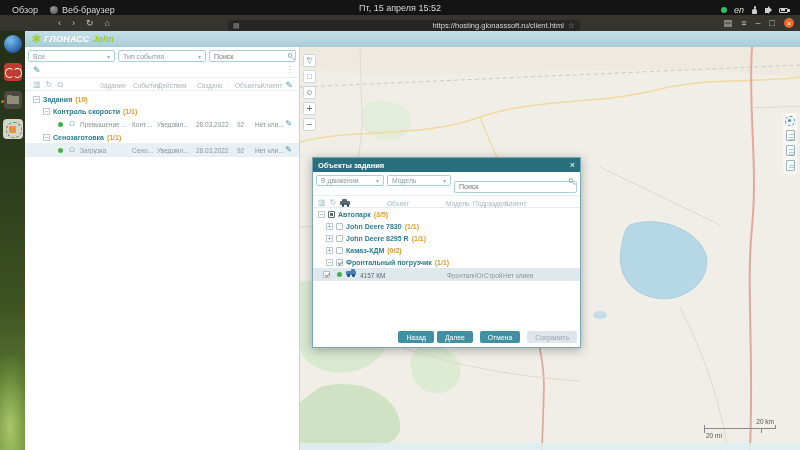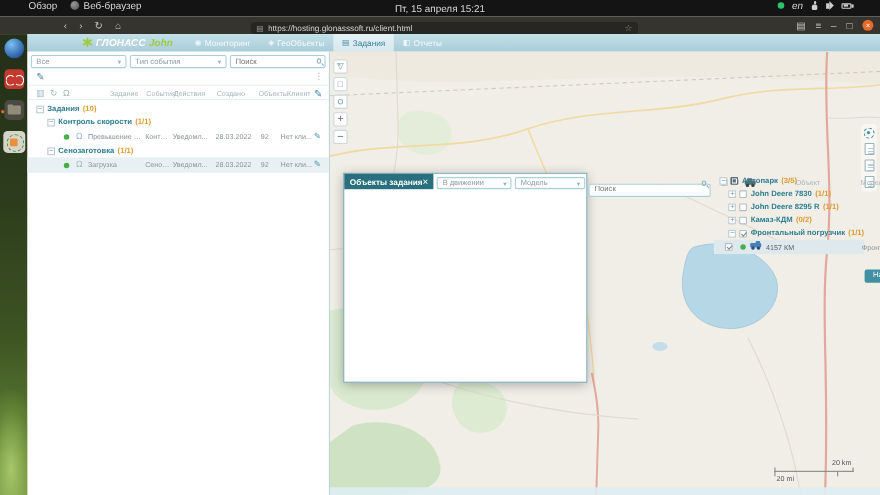--- a/index.html
+++ b/index.html
@@ -2,21 +2,21 @@
 <html><head>
 <meta charset="utf-8">
 <style>
   * { margin:0; padding:0; box-sizing:border-box; }
   html,body { width:800px; height:450px; overflow:hidden; }
   body { font-family:"Liberation Sans", sans-serif; background:#fff; position:relative; }
   .screen { position:absolute; inset:0; width:800px; height:450px; overflow:hidden; }
 
   
   .sysbar { position:absolute; left:0; top:0; width:800px; height:15px; background:#141414;
-            display:flex; align-items:flex-start; padding:0 26px; color:#d8d8d8; font-size:9px; }
+            display:flex; align-items:flex-end; padding:0 12px; color:#d8d8d8; font-size:9px; }
   .sys-left { display:flex; align-items:center; gap:12px; }
   .app-ind { display:flex; align-items:center; gap:4px; }
   .app-dot { width:8px; height:8px; border-radius:50%; background:radial-gradient(circle at 35% 35%, #9a9a9a, #4d4d4d); }
   .sys-clock { position:absolute; left:50%; top:0; height:15px; display:flex; align-items:center; transform:translateX(-50%); }
   .sys-right { margin-left:auto; display:flex; align-items:center; gap:7px;font-style:italic; }
   .dot-green { width:6px; height:6px; border-radius:50%; background:#2dc36a; }
   .a11y { width:7px; height:8px; position:relative; }
   .a11y::before { content:""; position:absolute; top:0; left:2.5px; width:2.5px; height:2.5px; border-radius:50%; background:#cfcfcf; }
   .a11y::after { content:""; position:absolute; top:3px; left:1px; width:5px; height:4.5px; border-radius:2px 2px 1px 1px; background:#cfcfcf; }
   .spk { width:3px; height:5px; background:#cfcfcf; position:relative; margin-right:4px; }
@@ -26,21 +26,21 @@
   .bat::before { content:""; position:absolute; inset:0.5px; right:2px; background:#cfcfcf; }
   .bat::after { content:""; position:absolute; right:-2.5px; top:0.5px; width:1.5px; height:2.5px; background:#cfcfcf; }
 
   
   .chrome { position:absolute; left:0; top:15px; width:800px; height:16px; background:#35342f;
             display:flex; align-items:center; color:#c9c7c2; }
   .nav-btns { display:flex; gap:11px; margin-left:58px; font-size:9px; }
   .nav-btns span { cursor:default; line-height:16px; }
   .urlbar { position:absolute; left:228px; top:5px; width:352px; height:11px; background:#272622;
             border-radius:3px; display:flex; align-items:center; padding:0 5px; gap:4px;
-            font-size:7.5px; color:#d6d4d0; }
+            font-size:7.5px; color:#d6d4d0;text-align:right; }
   .urlbar .doc { font-size:7px; color:#9a9894; }
   .urlbar .url { flex:1; white-space:nowrap; overflow:hidden; }
   .urlbar .star { font-size:8px; color:#9a9894; }
   .chrome-right { position:absolute; right:6px; top:0; height:16px; display:flex; align-items:center; gap:9px; font-size:9px; }
   .close-btn { width:10px; height:10px; border-radius:50%; background:#e66a2a; color:#fff; font-size:7px;
                display:flex; align-items:center; justify-content:center; line-height:1; }
 
   
   .dock { position:absolute; left:0; top:31px; width:25px; height:419px;
           background:linear-gradient(#232f18, #2c3c1c 35%, #3d5322 65%, #5f8034 90%, #7da047); }
@@ -57,21 +57,21 @@
   .dk-folder::after { content:""; position:absolute; left:3px; top:3.5px; width:5px; height:2px; background:#8f8c7a; border-radius:1px 1px 0 0; }
   .dk-soft { top:88px; width:20px; left:2.5px; height:20px; background:#d8d4ca; }
   .dk-soft::before { content:""; position:absolute; left:6.5px; top:6.5px; width:7px; height:7px; background:#e8913a; border-radius:1px; }
   .dk-soft::after { content:""; position:absolute; left:3px; top:3px; width:14px; height:14px;
                     border:1.6px dashed #3a9e4a; border-radius:50%; }
   .run-dot { position:absolute; left:0.5px; top:69px; width:3px; height:3px; border-radius:50%; background:#e0662e; }
 
   
   .navbar { position:absolute; left:25px; top:31px; width:775px; height:16px;
             background:linear-gradient(#c4e0e8, #a8ccd7); display:flex; align-items:center; }
-  .logo { display:flex; align-items:flex-start; gap:3px; padding-left:7px; font-size:9px; font-weight:bold; font-style:italic;margin-left:43px; }
+  .logo { display:flex; align-items:flex-start; gap:3px; padding-left:7px; font-size:9px; font-weight:bold; font-style:italic; }
   .logo-main { color:#fff; letter-spacing:0.2px; }
   .logo-accent { color:#9ccb3b; }
   .menu { display:flex; margin-left:12px; height:16px; }
   .m-item { display:flex; align-items:center; gap:3px; padding:0 8px; font-size:7.5px; color:#f5fbfd; cursor:default; }
   .m-item .mi { font-size:7px; opacity:.9; }
   .m-item.active { background:rgba(255,255,255,.55); color:#37809b; }
   .nav-right { position:absolute; right:3px; top:0; height:16px; display:flex; align-items:center; gap:6px; }
   .nav-circle { width:9px; height:9px; border:1px solid rgba(255,255,255,.9); border-radius:50%; position:relative; }
   .nav-circle::after { content:""; position:absolute; left:2.5px; top:2.5px; width:2px; height:2px; border-radius:50%; background:rgba(255,255,255,.9); }
   .avatar { width:12px; height:12px; border-radius:50%; background:#eef6f8; position:relative; overflow:hidden; }
@@ -138,22 +138,22 @@
   .doc-ic { width:9px; height:11px; background:#fff; border:1px solid #9ab4bd;
             background-image:repeating-linear-gradient(#fff 0 1.5px, #b7ccd3 1.5px 2.5px); background-size:5px 100%;
             background-position:2px 2px; background-repeat:no-repeat; border-radius:1px; }
   .scale { position:absolute; right:24px; bottom:11px; font-size:6.5px; color:#555; }
   .scale .lbl { text-align:right; line-height:6px; padding-right:2px; }
   .bracket-top { width:72px; height:4px; border:1px solid #888; border-top:none; }
   .bracket-bot { width:58px; height:4px; border:1px solid #888; border-bottom:none; border-top:none; border-left:1px solid #888; border-right:1px solid #888; }
   .attr-strip { position:absolute; left:0; right:0; bottom:0; height:7px; background:rgba(222,237,242,.9); }
 
   
-  .modal { position:absolute; left:12px; top:110px; width:222px; height:191px; background:#fff;
-           border:1px solid #7aa7b5; box-shadow:0 2px 10px rgba(0,0,0,.3); display:flex; flex-direction:row; }
+  .modal { position:absolute; left:12px; top:110px; width:269px; height:191px; background:#fff;
+           border:1px solid #7aa7b5; box-shadow:0 2px 10px rgba(0,0,0,.3); display:flex; flex-direction:column; }
   .m-header { height:14px; background:#29707f; color:#fff; display:flex; align-items:center;
               justify-content:space-between; padding:0 5px; flex:none; }
   .m-title { font-size:7.5px; font-weight:bold; }
   .m-close { font-size:9px; line-height:10px; }
   .m-filters { display:flex; gap:3px; padding:3px 3px 2px 3px; flex:none; }
   .m-filters .sel { height:11px; font-size:6.8px; }
   .msel1 { width:68px; } .msel2 { width:64px; }
   .m-grid-header { height:13px; border-top:1px solid #e3eef1; border-bottom:1px solid #e3eef1;
                    position:relative; color:#a9b6bb; font-size:6.5px; flex:none; }
   .m-grid-header .gh-icons { left:5px; top:2px; gap:4px; }
@@ -193,21 +193,21 @@
 
   <div class="sysbar">
     <div class="sys-left">
       <span>Обзор</span>
       <span class="app-ind">
         <span class="app-dot"></span>
         <span>Веб-браузер</span>
       </span>
     </div>
     <div class="sys-clock">
-      <span>Пт, 15 апреля 15:21</span>
+      <span>Пт, 15 апреля 15:52</span>
     </div>
     <div class="sys-right">
       <span class="dot-green"></span>
       <span>en</span>
       <span class="a11y"></span>
       <span class="spk"></span>
       <span class="bat"></span>
     </div>
   </div>
 
@@ -244,38 +244,20 @@
     <div class="logo">
       <svg width="9" height="9" viewBox="0 0 9 9">
         <g stroke="#9ccb3b" stroke-width="1.6">
             <line x1="4.5" y1="0" x2="4.5" y2="9"></line>
             <line x1="0.6" y1="2.2" x2="8.4" y2="6.8"></line>
             <line x1="0.6" y1="6.8" x2="8.4" y2="2.2"></line>
           </g>
       </svg>
       <span class="logo-main">ГЛОНАСС</span>
         <span class="logo-accent">John</span>
-    </div>
-    <div class="menu">
-      <div class="m-item">
-        <span class="mi">◉</span>
-        <span>Мониторинг</span>
-      </div>
-      <div class="m-item">
-        <span class="mi">◈</span>
-        <span>ГеоОбъекты</span>
-      </div>
-      <div class="m-item active">
-        <span class="mi">▤</span>
-        <span>Задания</span>
-      </div>
-      <div class="m-item">
-        <span class="mi">◧</span>
-        <span>Отчеты</span>
-      </div>
     </div>
   </div>
 
   <div class="panel">
     <div class="filter-row">
       <div class="sel sel1">
         <span>Все</span>
           <span class="caret">▾</span>
       </div>
       <div class="sel sel2">

